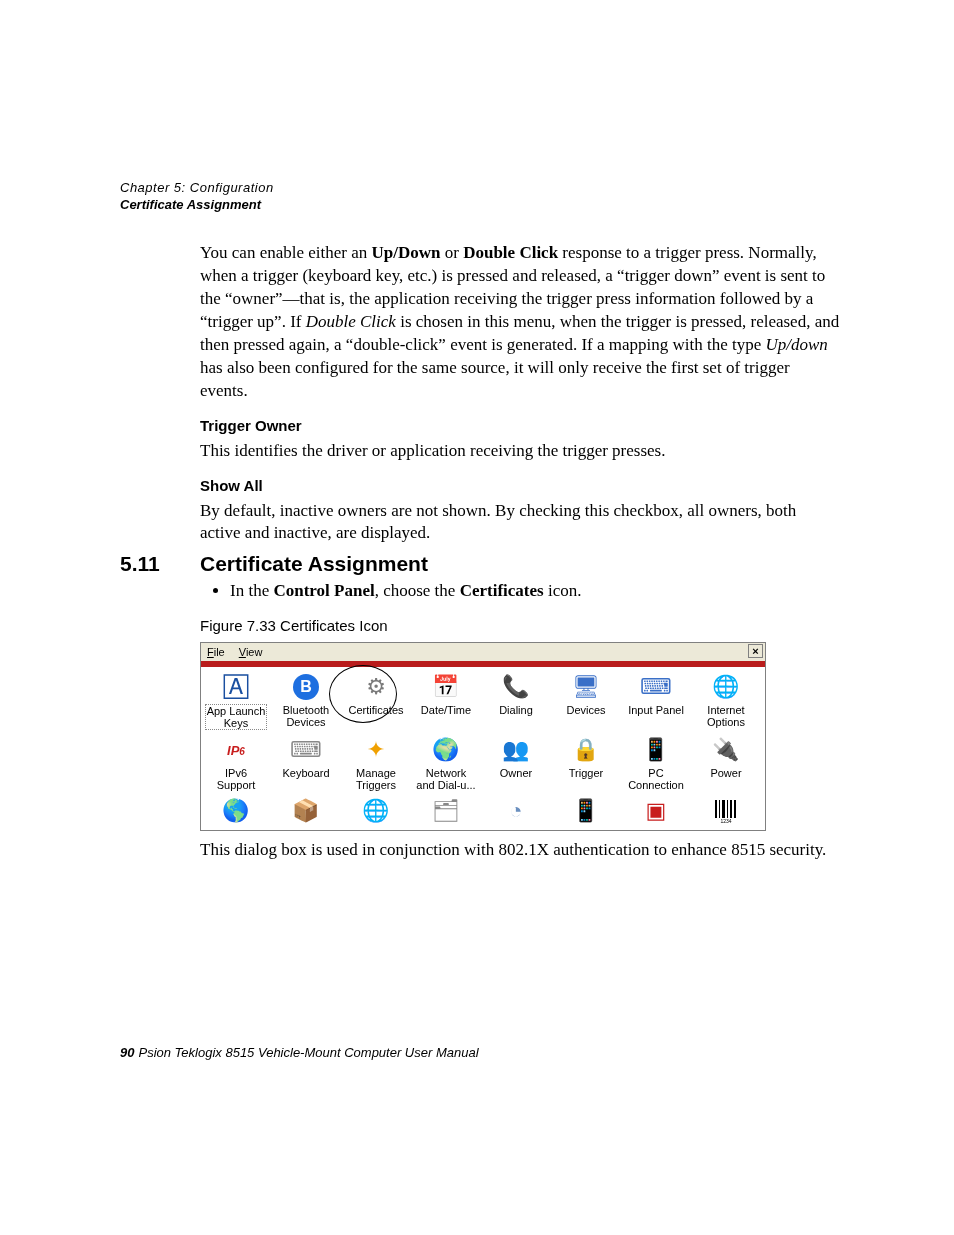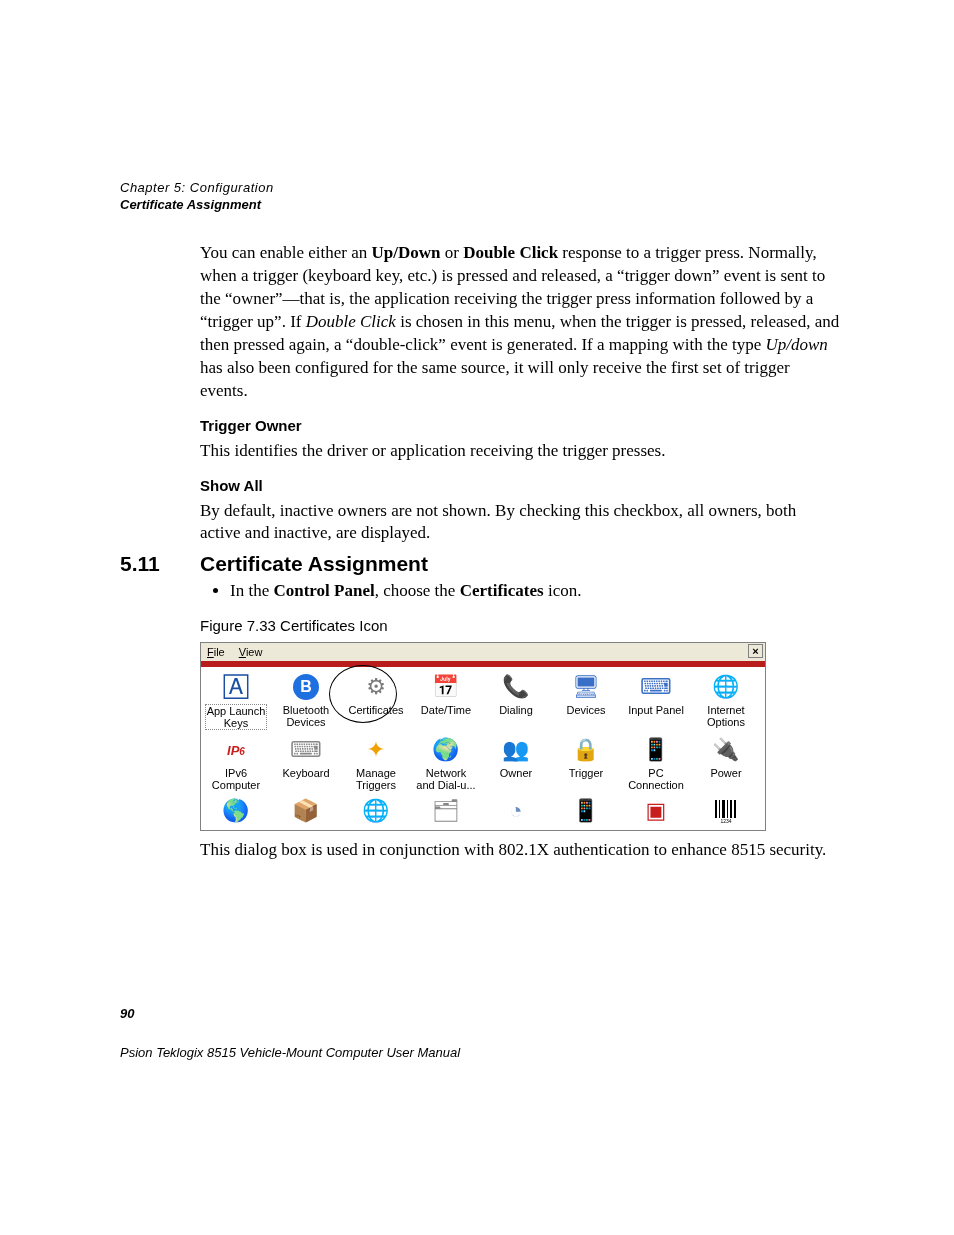--- a/index.html
+++ b/index.html
@@ -169,22 +169,21 @@
   }
 
   
   .footer {
     position: absolute;
     left: 120px;
     bottom: 175px;
     width: 720px;
     display: flex;
     align-items: baseline;
-    gap: 24px;
-    flex-direction: column;
+    gap: 4px;
   }
   .footer-pg {
     font-family: Verdana, Geneva, sans-serif;
     font-style: italic;
     font-weight: bold;
     font-size: 13px;
   }
   .footer-title {
     font-family: Verdana, Geneva, sans-serif;
     font-style: italic;
@@ -283,21 +282,21 @@
                 <span style="font-size:22px;line-height:1;color:#2a7fbf">🌐</span>
               </div>
               <div class="cp-label">Internet
 Options</div>
             </div>
             <div class="cp-item">
               <div class="cp-icon">
                 <span style="font-weight:bold;font-size:13px;color:#c81e1e;font-style:italic">IP<span style="font-size:10px">6</span></span>
               </div>
               <div class="cp-label">IPv6
-Computer</div>
+Support</div>
             </div>
             <div class="cp-item">
               <div class="cp-icon">
                 <span style="font-size:22px;line-height:1;color:#888">⌨</span>
               </div>
               <div class="cp-label">Keyboard</div>
             </div>
             <div class="cp-item">
               <div class="cp-icon">
                 <span style="font-size:22px;line-height:1;color:#f0a000">✦</span>

